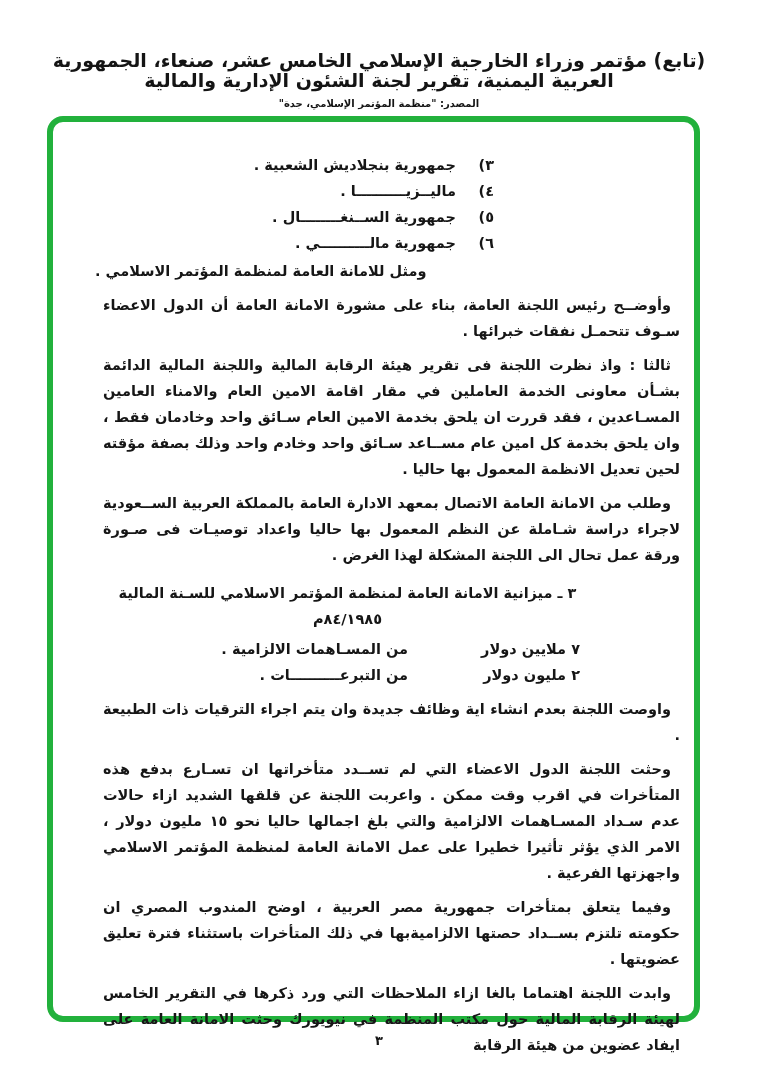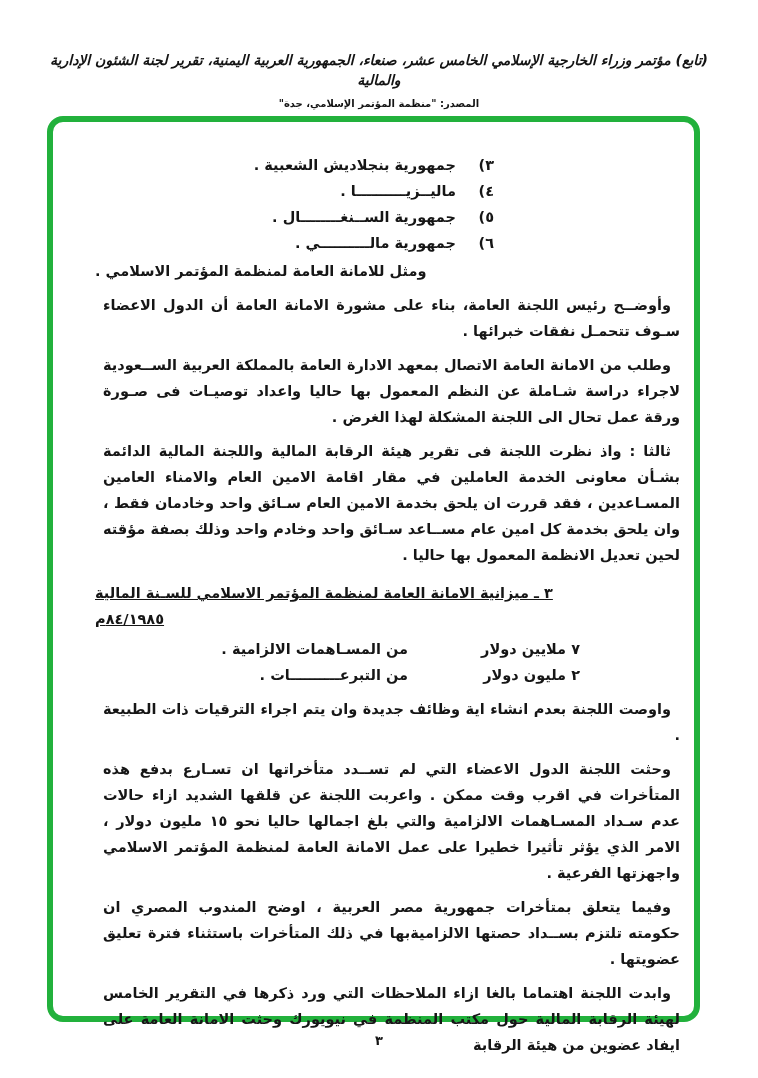--- a/index.html
+++ b/index.html
@@ -19,25 +19,24 @@
   
   .header {
     position: absolute;
     top: 50px;
     left: 0;
     right: 0;
     text-align: center;
     direction: rtl;
   }
   .header-line1 {
-    font-size: 14px;
+    font-size: 19px;
     font-weight: bold;
     line-height: 20px;
     padding: 0 28px;
-    font-style: italic;
   }
   .header-line2 {
     font-size: 10px;
     font-weight: bold;
     margin-top: 8px;
   }
   
   .frame {
     position: absolute;
     left: 47px;
@@ -75,22 +74,21 @@
     text-align: left;
   }
   
   .para {
     margin: 8px 0 0 8px;
     text-indent: 9px;
   }
   .budget-heading {
     margin: 12px 0 2px 0;
     padding-right: 80px;
-    text-align: left;
-    text-decoration: underline;
+    text-align: center;
   }
   .budget {
     margin-top: 4px;
   }
   .budget-row {
     display: flex;
     gap: 24px;
     padding-right: 100px;
     align-items: baseline;
   }
@@ -141,23 +139,23 @@
       <div class="list-item">
         <span class="list-num">٦)</span>
         <span class="list-name">جمهورية مالــــــــــي .</span>
       </div>
     </div>
 
     <div class="rep-line">ومثل للامانة العامة لمنظمة المؤتمر الاسلامي .</div>
 
     <div class="para">وأوضــح رئيس اللجنة العامة، بناء على مشورة الامانة العامة أن الدول الاعضاء سـوف تتحمـل نفقات خبرائها .</div>
 
+    <div class="para">ثالثا : واذ نظرت اللجنة فى تقرير هيئة الرقابة المالية واللجنة المالية الدائمة بشـأن معاونى الخدمة العاملين في مقار اقامة الامين العام والامناء العامين المسـاعدين ، فقد قررت ان يلحق بخدمة الامين العام سـائق واحد وخادمان فقط ، وان يلحق بخدمة كل امين عام مســاعد سـائق واحد وخادم واحد وذلك بصفة مؤقته لحين تعديل الانظمة المعمول بها حاليا .</div>
+
     <div class="para">وطلب من الامانة العامة الاتصال بمعهد الادارة العامة بالمملكة العربية الســعودية لاجراء دراسة شـاملة عن النظم المعمول بها حاليا واعداد توصيـات فى صـورة ورقة عمل تحال الى اللجنة المشكلة لهذا الغرض .</div>
-
-    <div class="para">ثالثا : واذ نظرت اللجنة فى تقرير هيئة الرقابة المالية واللجنة المالية الدائمة بشـأن معاونى الخدمة العاملين في مقار اقامة الامين العام والامناء العامين المسـاعدين ، فقد قررت ان يلحق بخدمة الامين العام سـائق واحد وخادمان فقط ، وان يلحق بخدمة كل امين عام مســاعد سـائق واحد وخادم واحد وذلك بصفة مؤقته لحين تعديل الانظمة المعمول بها حاليا .</div>
 
     <div class="budget-heading">٣ ـ ميزانية الامانة العامة لمنظمة المؤتمر الاسلامي للسـنة المالية ٨٤/١٩٨٥م</div>
 
 
     <div class="budget">
       <div class="budget-row">
         <span class="budget-amount">٧ ملايين دولار</span>
         <span class="budget-source">من المسـاهمات الالزامية .</span>
       </div>
       <div class="budget-row">

